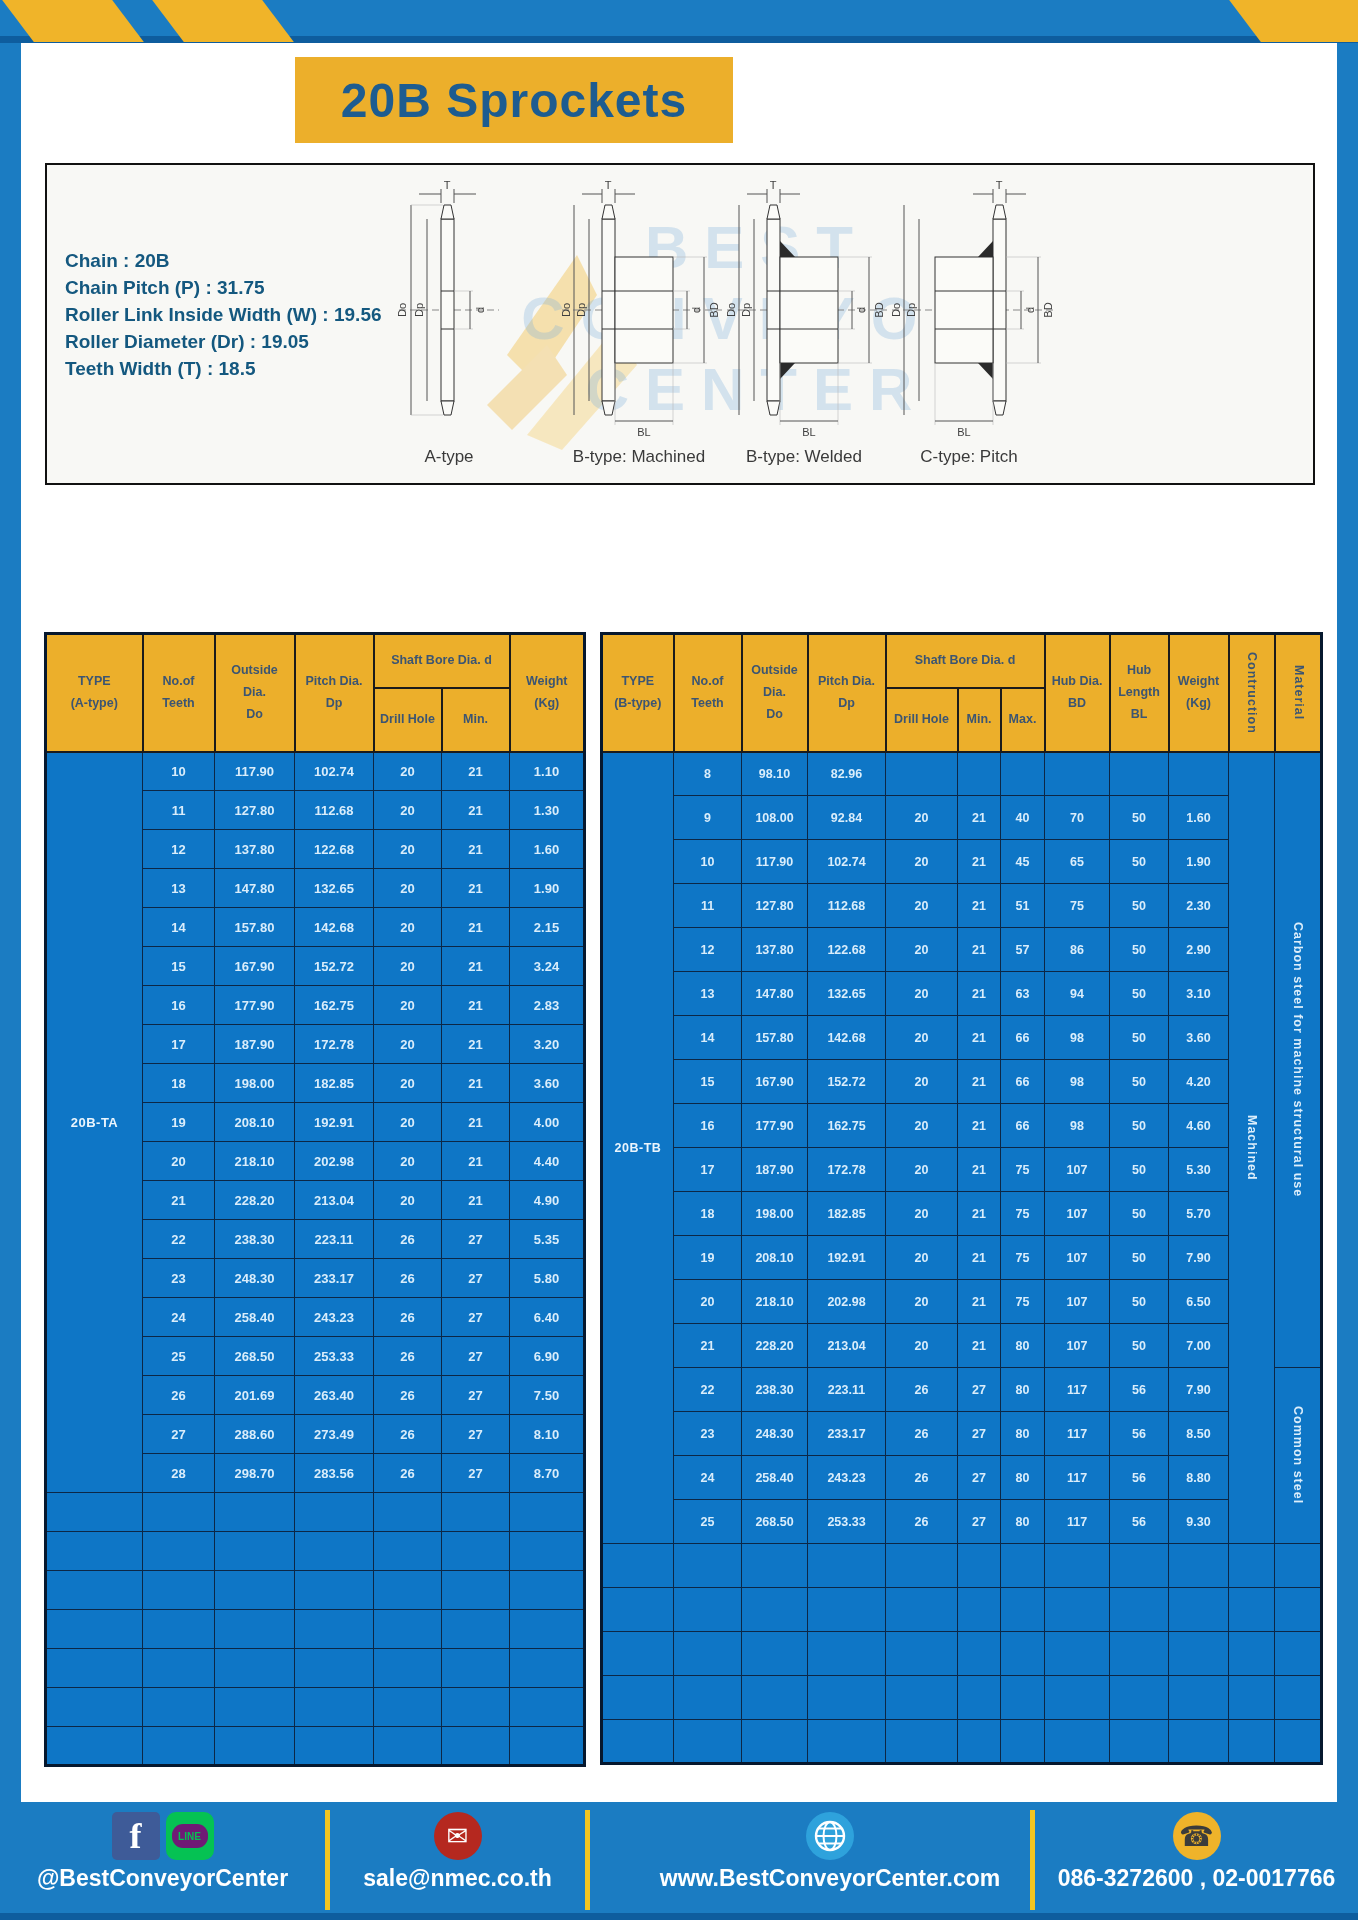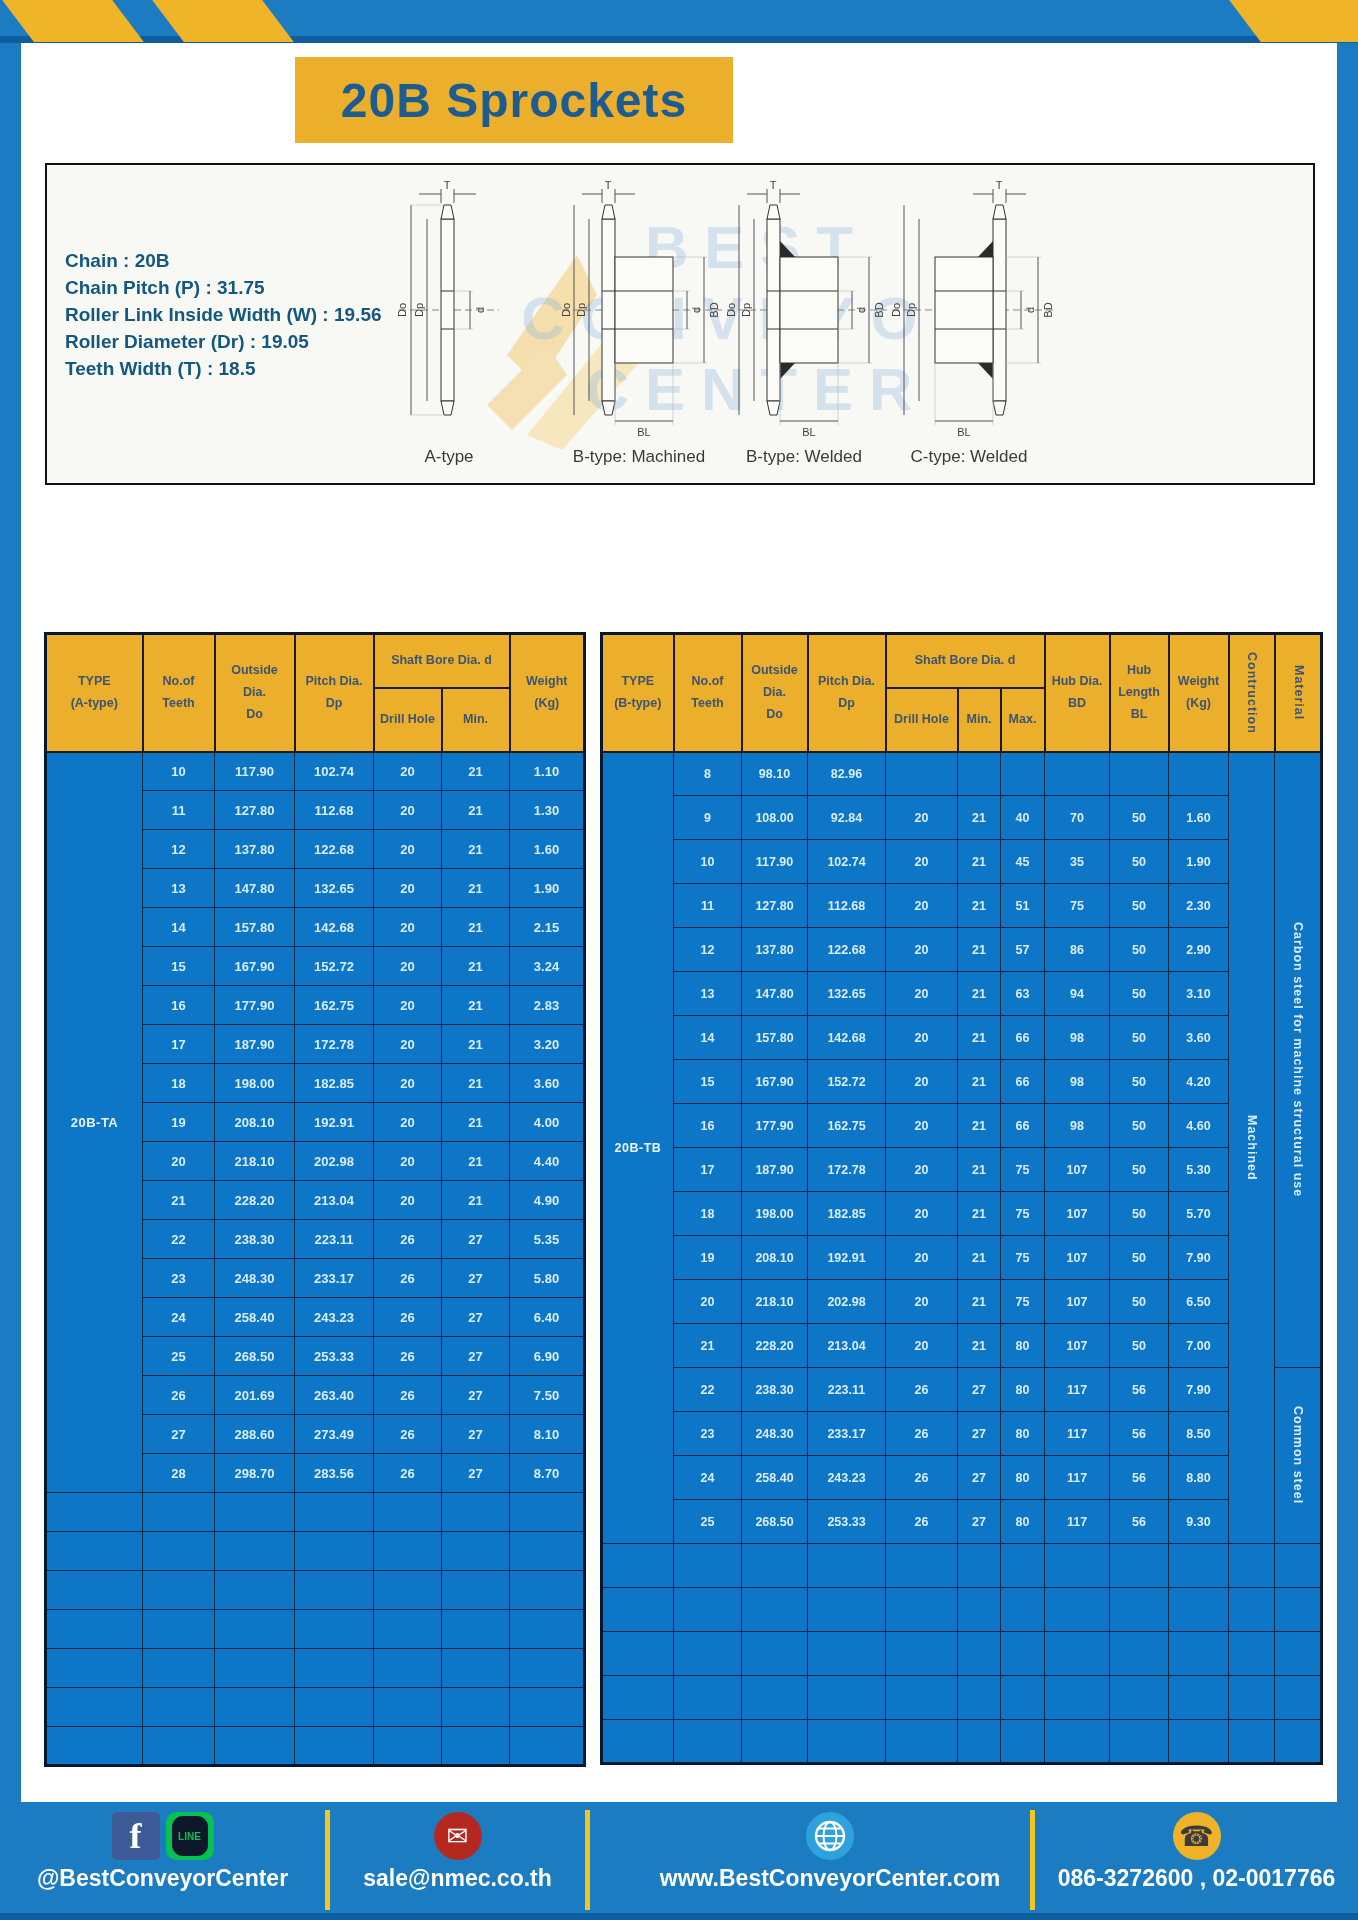--- a/index.html
+++ b/index.html
@@ -71,21 +71,21 @@
 
   
   .footer { position:absolute; top:1802px; left:0; width:1358px; height:118px; background:#1b7cc2; }
   .f-div { position:absolute; top:8px; width:5px; height:100px; background:#f3c520; }
   .f-sec { position:absolute; top:0; height:118px; display:flex; flex-direction:column; align-items:center; justify-content:flex-start; }
   .f-icons { display:flex; gap:6px; margin-top:8px; height:52px; align-items:center; }
   .f-text { font-size:23px; font-weight:bold; color:#ffffff; margin-top:3px; white-space:nowrap; }
   .ic { width:48px; height:48px; display:flex; align-items:center; justify-content:center; }
   .ic-fb { background:#3e5b98; border-radius:5px; color:#fff; font-size:36px; font-weight:bold; font-family:"Liberation Serif", serif; }
   .ic-line { background:#05c253; border-radius:10px; position:relative; }
-  .ic-line .bubble { background:#0f172a; border-radius:11px; width:36px; height:40px; display:flex; align-items:center; justify-content:center; color:#05c253; font-size:10px; font-weight:bold; margin:auto; }
+  .ic-line .bubble { background:#701a75; border-radius:11px; width:36px; height:24px; display:flex; align-items:center; justify-content:center; color:#05c253; font-size:10px; font-weight:bold; margin:auto; }
   .ic-mail { background:#b5281f; border-radius:50%; color:#fff; font-size:26px; }
   .ic-globe { background:#2ea2dc; border-radius:50%; }
   .ic-phone { background:#efb32a; border-radius:50%; color:#3b3b3b; font-size:28px; }
 </style>
 </head>
 <body>
 
 <div class="dark-strip-top"></div>
 <div class="stripe s1"></div>
 <div class="stripe s2"></div>
@@ -241,21 +241,21 @@
       <text transform="rotate(-90 156 131)" x="156" y="135" text-anchor="middle">d</text>
       <line x1="132" y1="78" x2="167" y2="78" stroke="#bbb" stroke-width="0.6"></line>
       <line x1="132" y1="184" x2="167" y2="184" stroke="#bbb" stroke-width="0.6"></line>
       <line x1="164" y1="78" x2="164" y2="184" stroke="#555"></line>
       <text transform="rotate(-90 174 131)" x="174" y="135" text-anchor="middle">BD</text>
       <line x1="61" y1="184" x2="61" y2="246" stroke="#bbb" stroke-width="0.6"></line>
       <line x1="119" y1="184" x2="119" y2="246" stroke="#bbb" stroke-width="0.6"></line>
       <line x1="61" y1="242" x2="119" y2="242" stroke="#555"></line>
       <text x="90" y="257" text-anchor="middle">BL</text>
     </svg>
-    <div class="dlabel">C-type: Welded</div>
+    <div class="dlabel">C-type: Pitch</div>
   </div>
 </div>
 
 <table class="a-table">
   <colgroup>
     <col style="width:97px">
       <col style="width:72px">
       <col style="width:80px">
     <col style="width:79px">
       <col style="width:68px">
@@ -571,21 +571,21 @@
         <td>50</td>
         <td>1.60</td>
       </tr>
       <tr>
         <td>10</td>
         <td>117.90</td>
         <td>102.74</td>
         <td>20</td>
         <td>21</td>
         <td>45</td>
-        <td>35</td>
+        <td>65</td>
         <td>50</td>
         <td>1.90</td>
       </tr>
       <tr>
         <td>11</td>
         <td>127.80</td>
         <td>112.68</td>
         <td>20</td>
         <td>21</td>
         <td>51</td>

